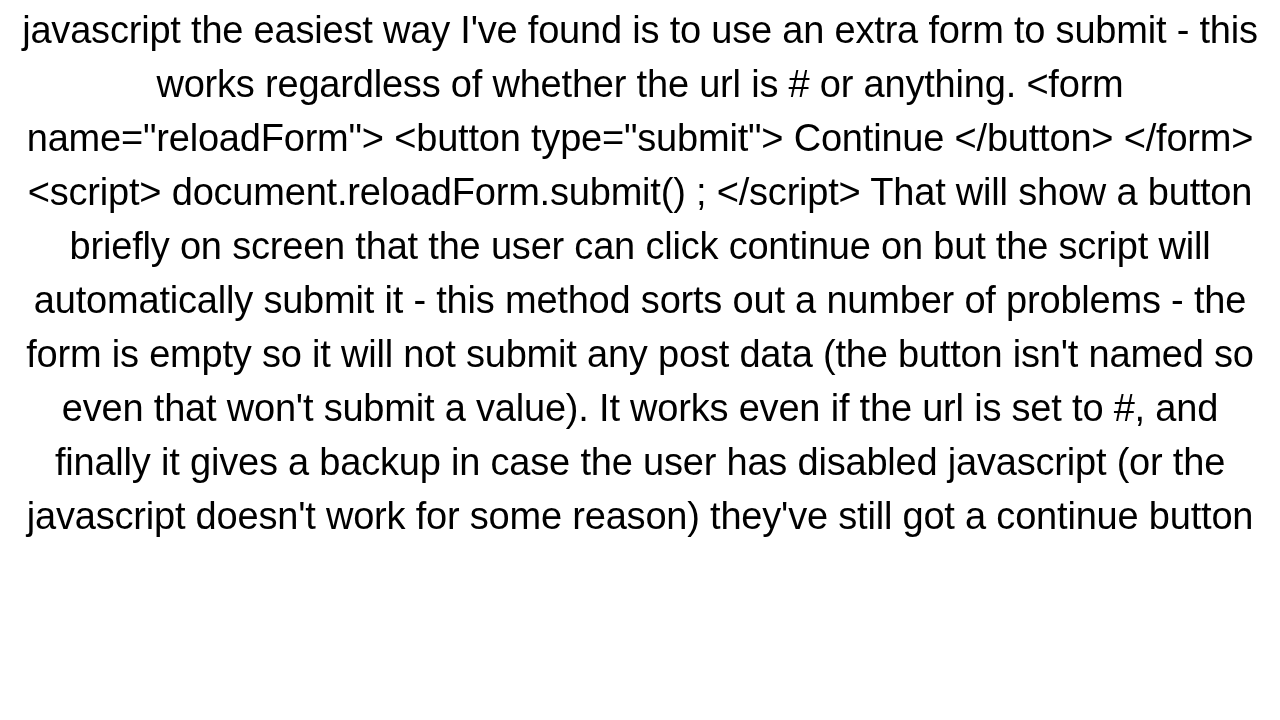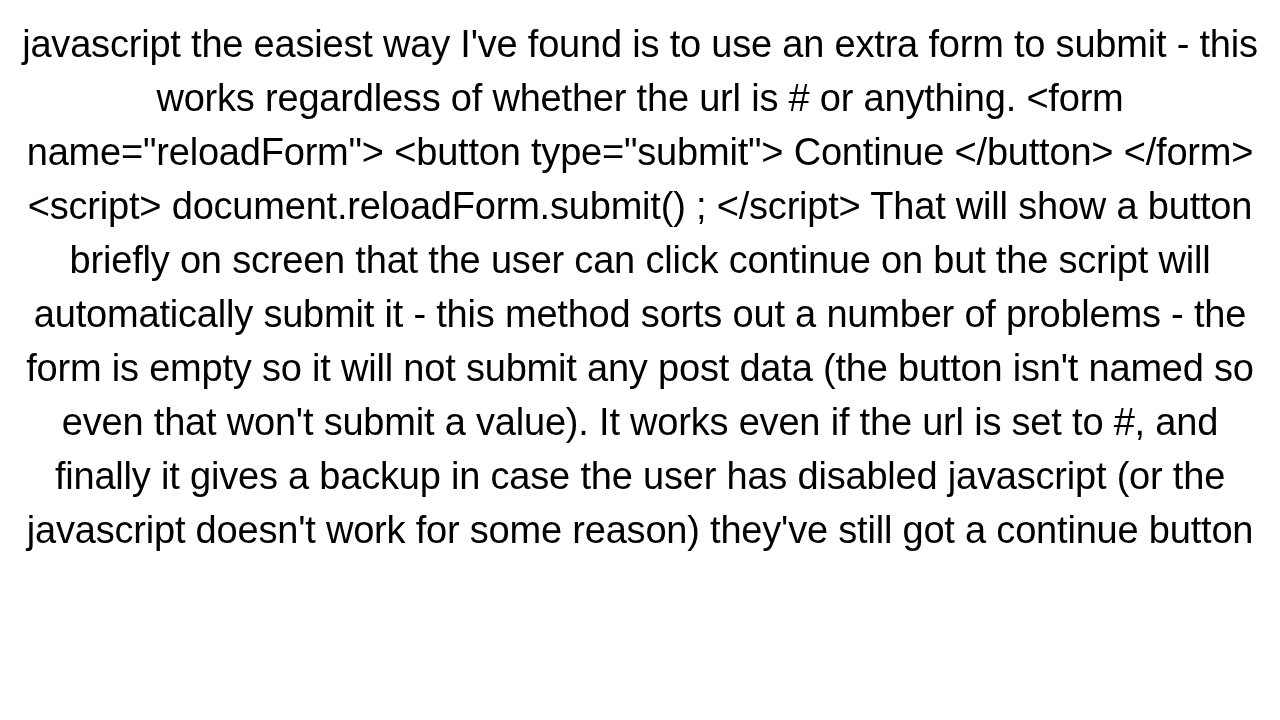--- a/index.html
+++ b/index.html
@@ -9,21 +9,21 @@
     }
     body {
       background: #ffffff;
       width: 1280px;
       height: 720px;
       overflow: hidden;
       font-family: Arial, Helvetica, sans-serif;
     }
     .content {
       width: 100%;
-      padding: 18px 20px;
+      padding: 4px 20px;
       text-align: center;
       font-size: 38px;
       line-height: 1.42;
       color: #000000;
       font-weight: 400;
       letter-spacing: -0.2px;
     }
   </style>
 </head>
 <body>

